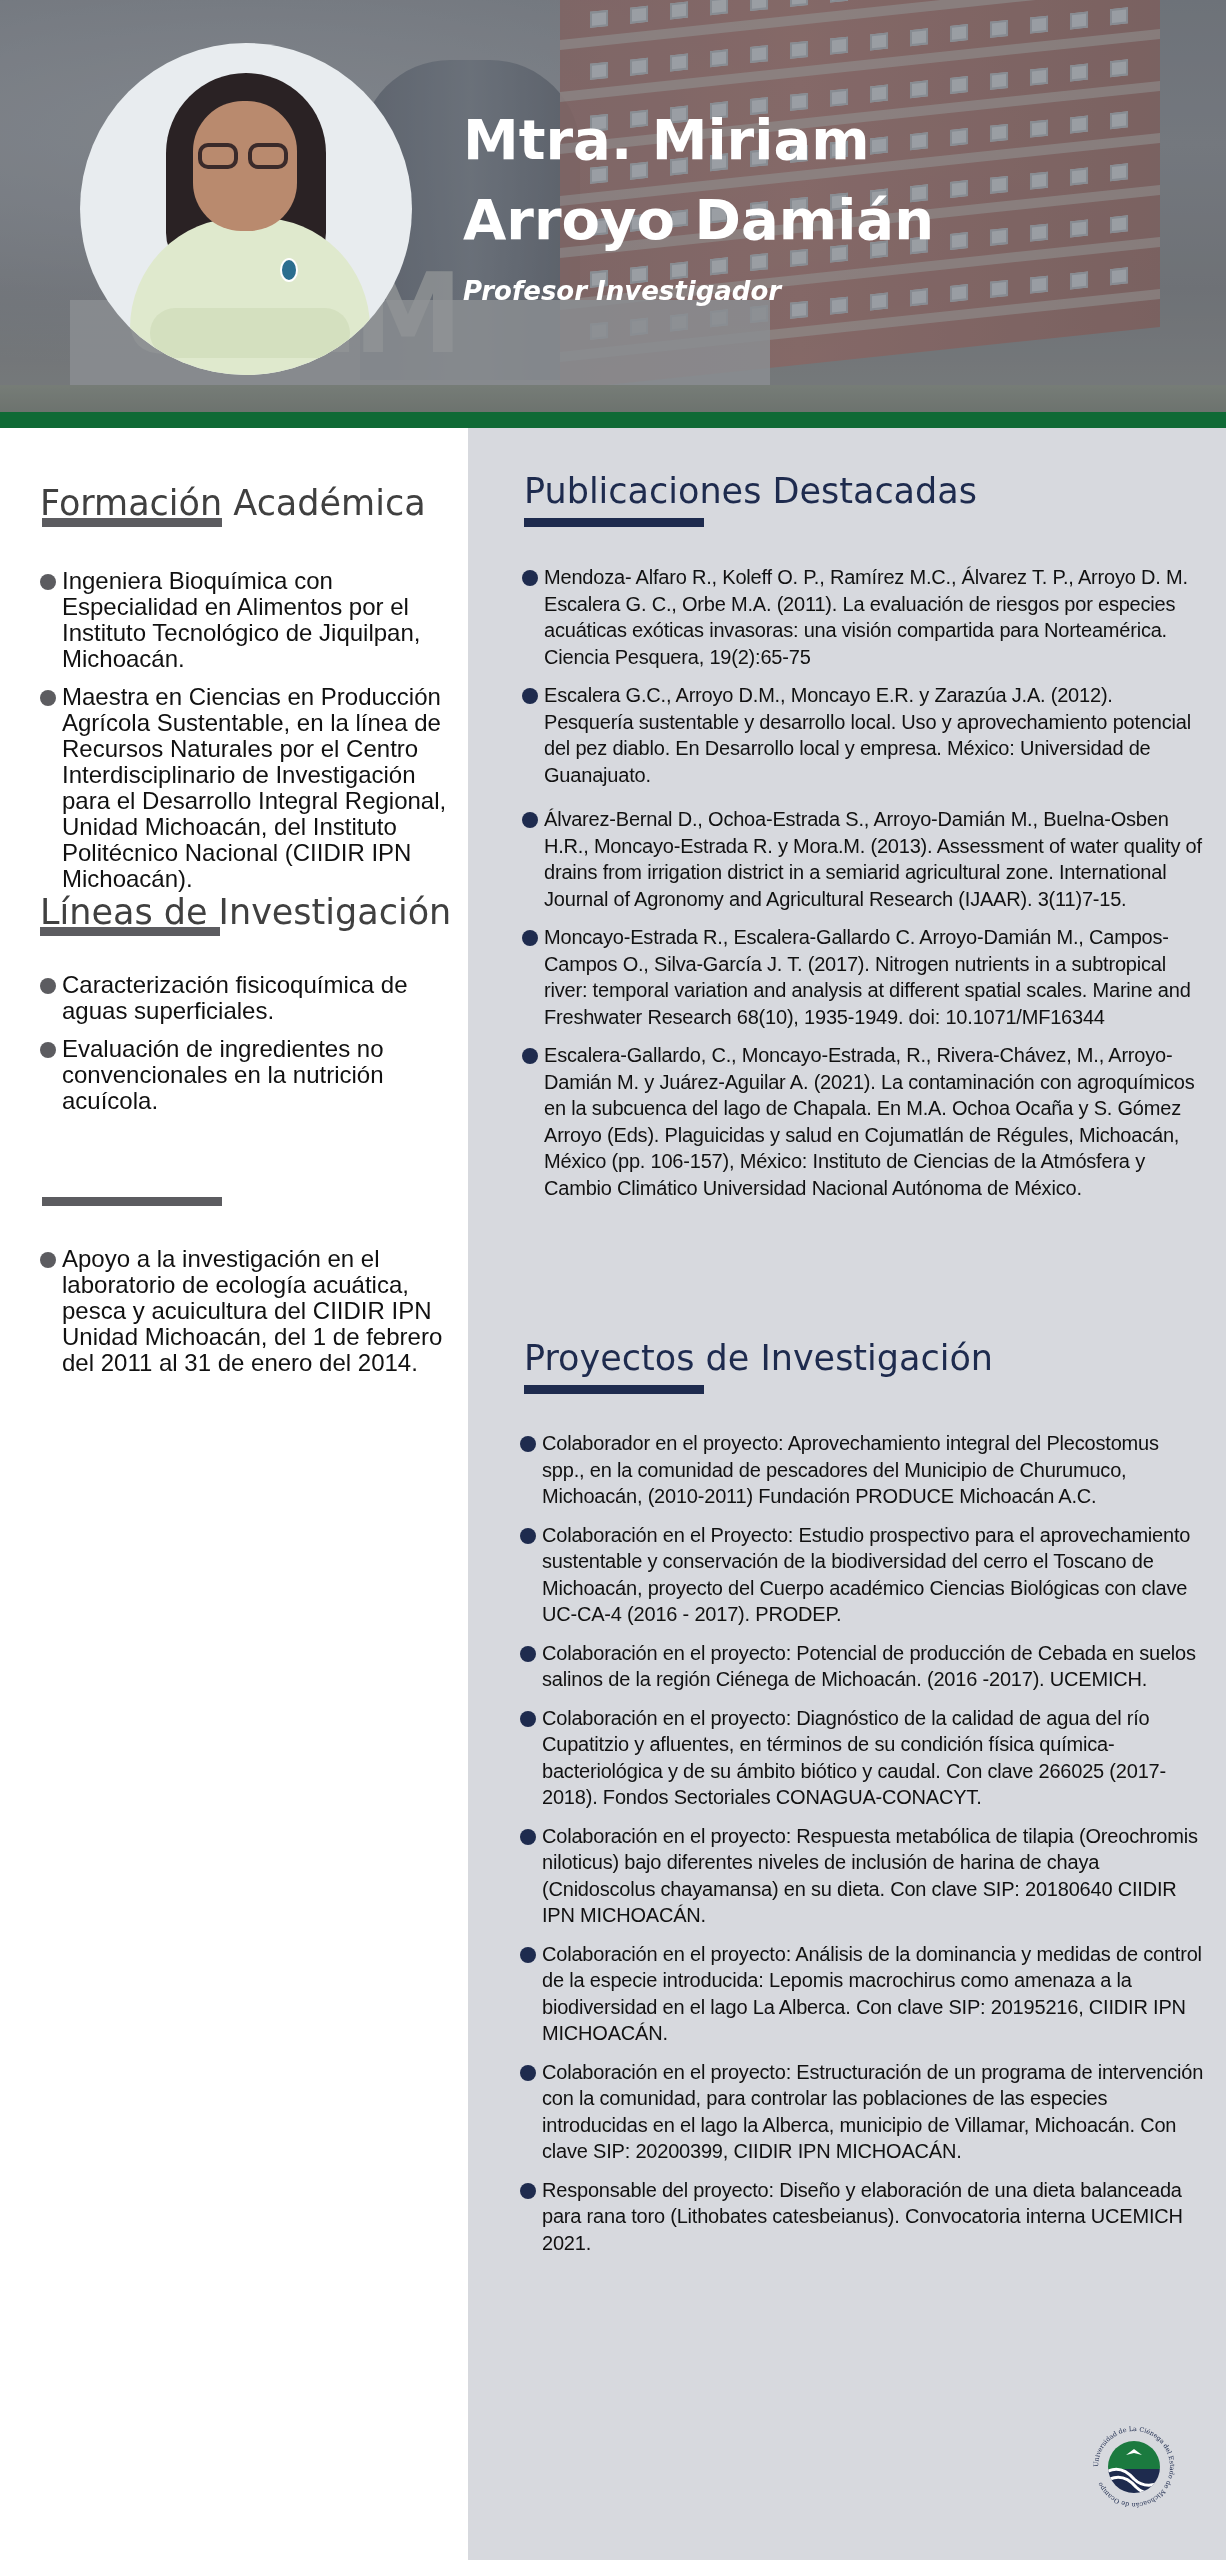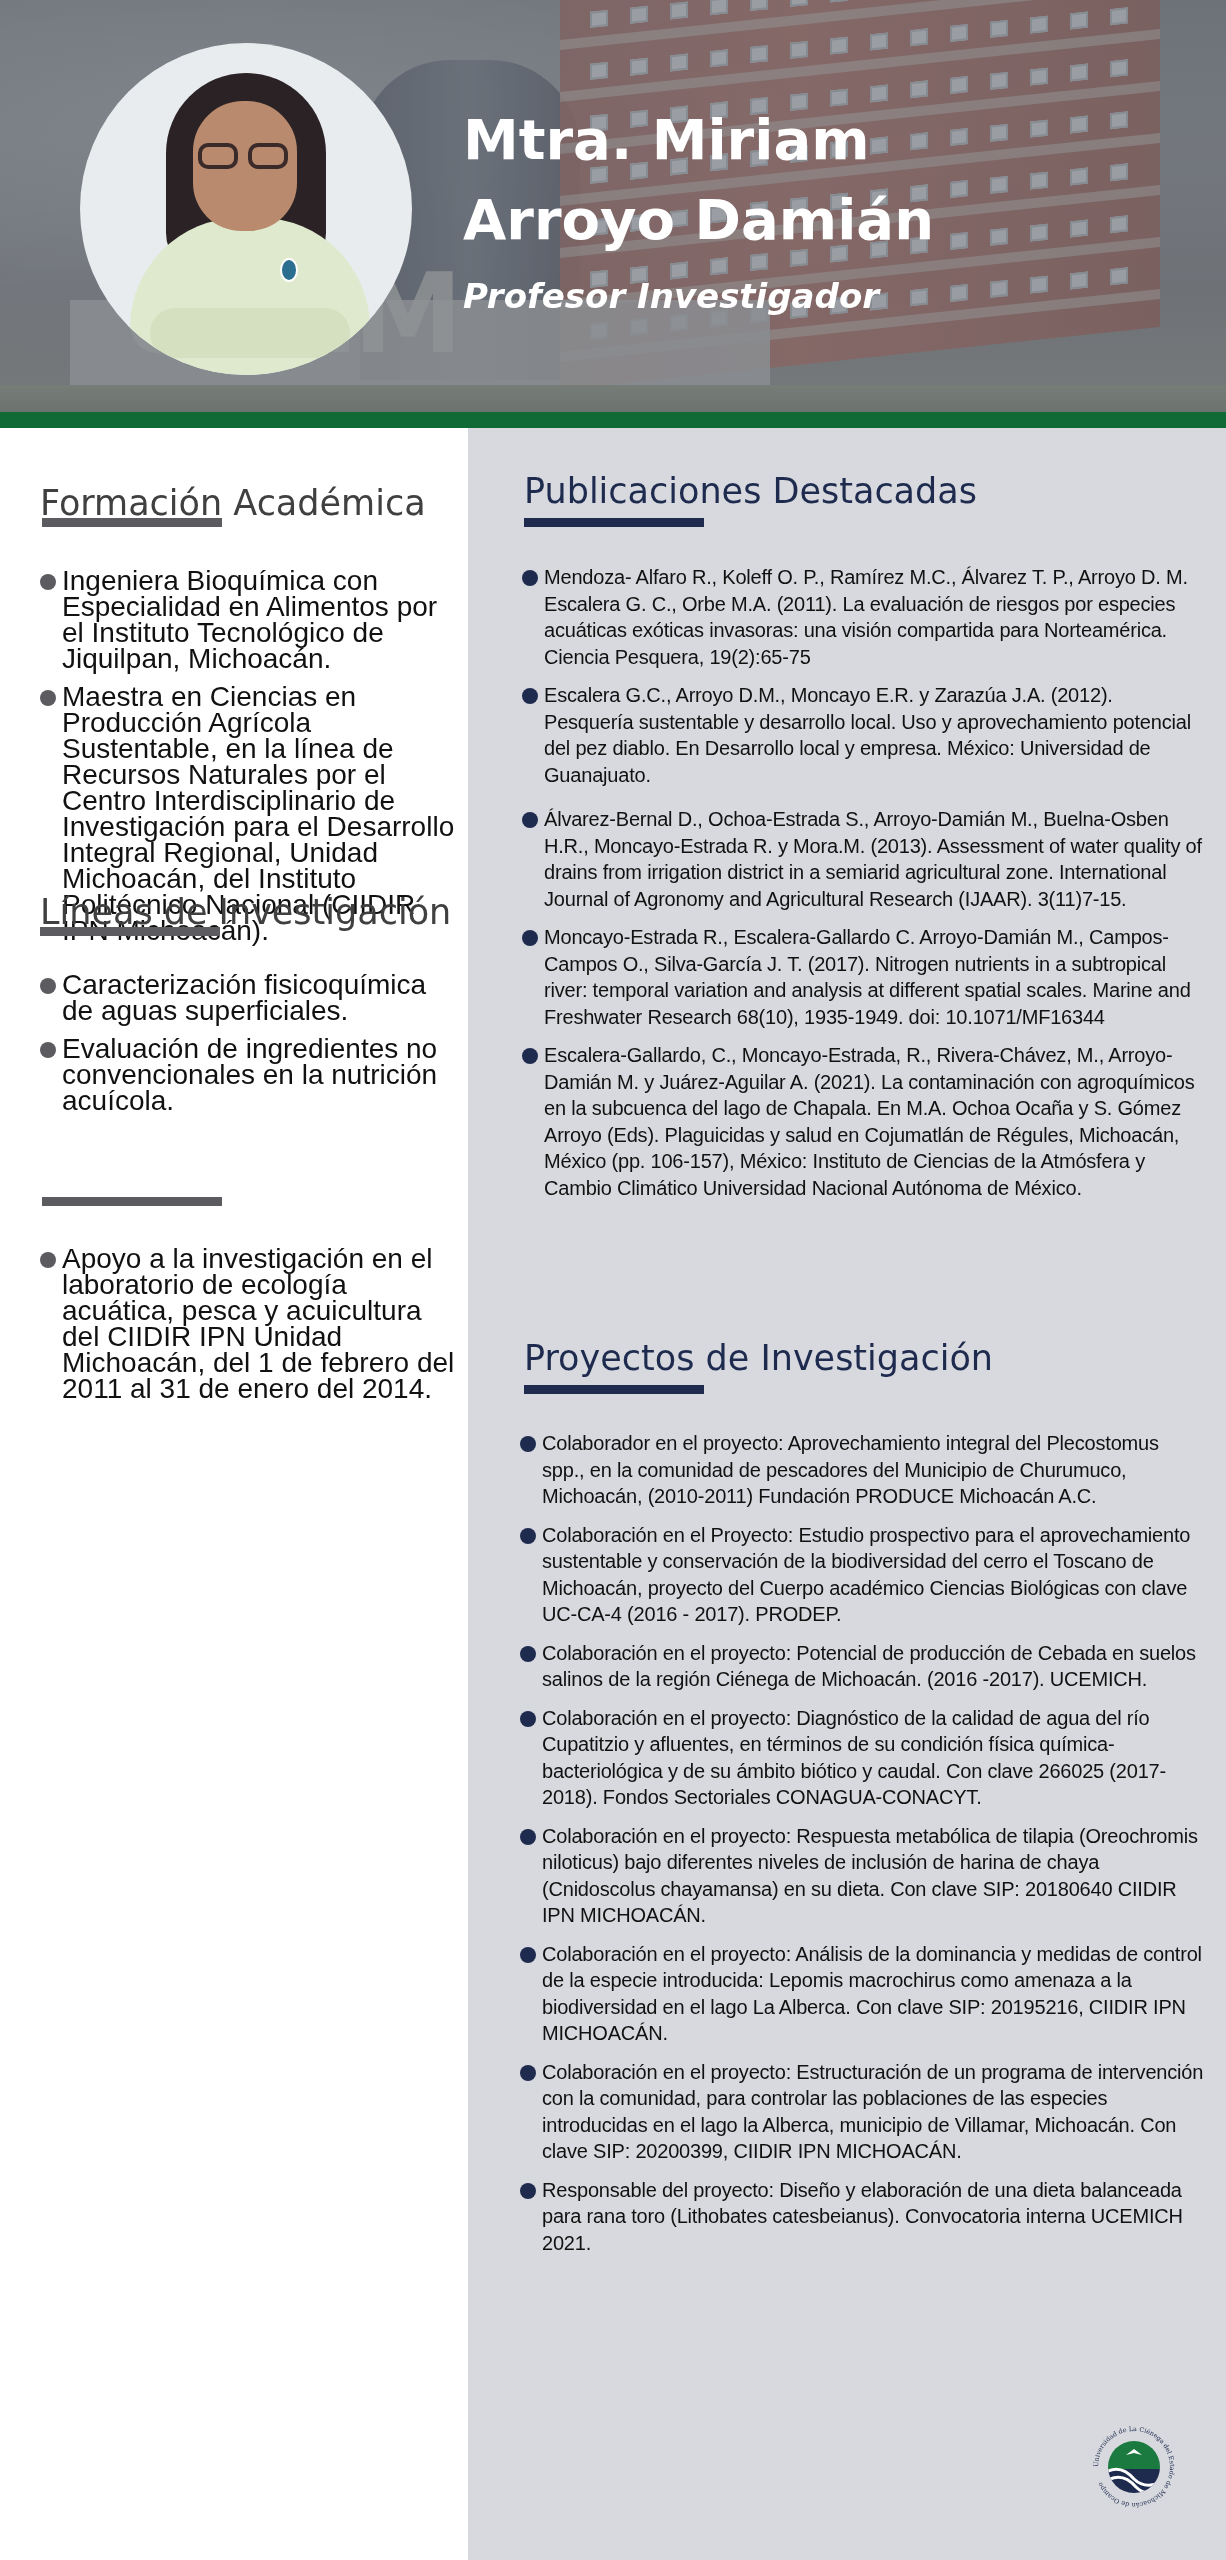--- a/index.html
+++ b/index.html
@@ -33,37 +33,37 @@
   .portrait .face { position: absolute; left: 113px; top: 58px; width: 104px; height: 130px; border-radius: 50px 50px 48px 48px; background: #b98a6e; }
   .portrait .glasses { position: absolute; left: 118px; top: 100px; width: 94px; height: 28px; }
   .portrait .glasses span { position: absolute; top: 0; width: 40px; height: 26px; border: 4px solid #3a2a2a; border-radius: 10px; }
   .portrait .shirt { position: absolute; left: 50px; top: 175px; width: 240px; height: 200px; border-radius: 110px 110px 0 0; background: #dfe9cd; }
   .portrait .arms { position: absolute; left: 70px; top: 265px; width: 200px; height: 50px; border-radius: 25px; background: #d4e0bf; }
   .portrait .badge { position: absolute; left: 200px; top: 215px; width: 18px; height: 24px; border-radius: 50%; background: #2b6e8f; border: 2px solid #ffffff; }
 
   .name { position: absolute; left: 463px; top: 100px; font-family: "DejaVu Sans", sans-serif; font-weight: bold;
     font-size: 56px; line-height: 80px; color: #ffffff; letter-spacing: 0px; }
   .role { position: absolute; left: 463px; top: 276px; font-family: "DejaVu Sans", sans-serif; font-weight: bold; font-style: italic;
-    font-size: 34px; color: #ffffff; }
+    font-size: 26px; color: #ffffff; }
 
   .green-bar { position: absolute; left: 0; top: 412px; width: 1226px; height: 16px; background: #0f6a35; }
 
   
   .right-col { position: absolute; left: 468px; top: 428px; width: 758px; height: 2132px; background: #d7d9de; }
   .left-col { position: absolute; left: 0; top: 428px; width: 468px; height: 2132px; background: #ffffff; }
 
   .sec-title { position: absolute; font-family: "DejaVu Sans", sans-serif; font-size: 35px; line-height: 44px; white-space: nowrap; }
   .left-col .sec-title { color: #404040; margin-top: 12px; }
   .right-col .sec-title { color: #1e2b4e; font-family: "DejaVu Sans", sans-serif; letter-spacing: 0px; }
   .bar { position: absolute; height: 9px; }
   .left-col .bar { background: #5c5c60; width: 180px; }
   .right-col .bar { background: #1e2b4e; width: 180px; }
 
   .list { position: absolute; list-style: none; }
-  .list li { position: relative; font-size: 28px; line-height: 26px; color: #111111; margin-bottom: 12px; }
+  .list li { position: relative; font-size: 24px; line-height: 26px; color: #111111; margin-bottom: 12px; }
   .list li .dot { position: absolute; left: -22px; top: 6px; width: 16px; height: 16px; border-radius: 50%; }
   .left-col .list li .dot { background: #5c5c60; }
   .right-col .list li .dot { background: #1e2b4e; }
   .right-col .list li { font-family: "Liberation Sans", sans-serif; font-size: 20px; line-height: 26.5px; letter-spacing: -0.2px; }
 
   .logo { position: absolute; left: 1092px; top: 2425px; width: 84px; height: 84px; }
 </style>
 </head>
 <body>
 

